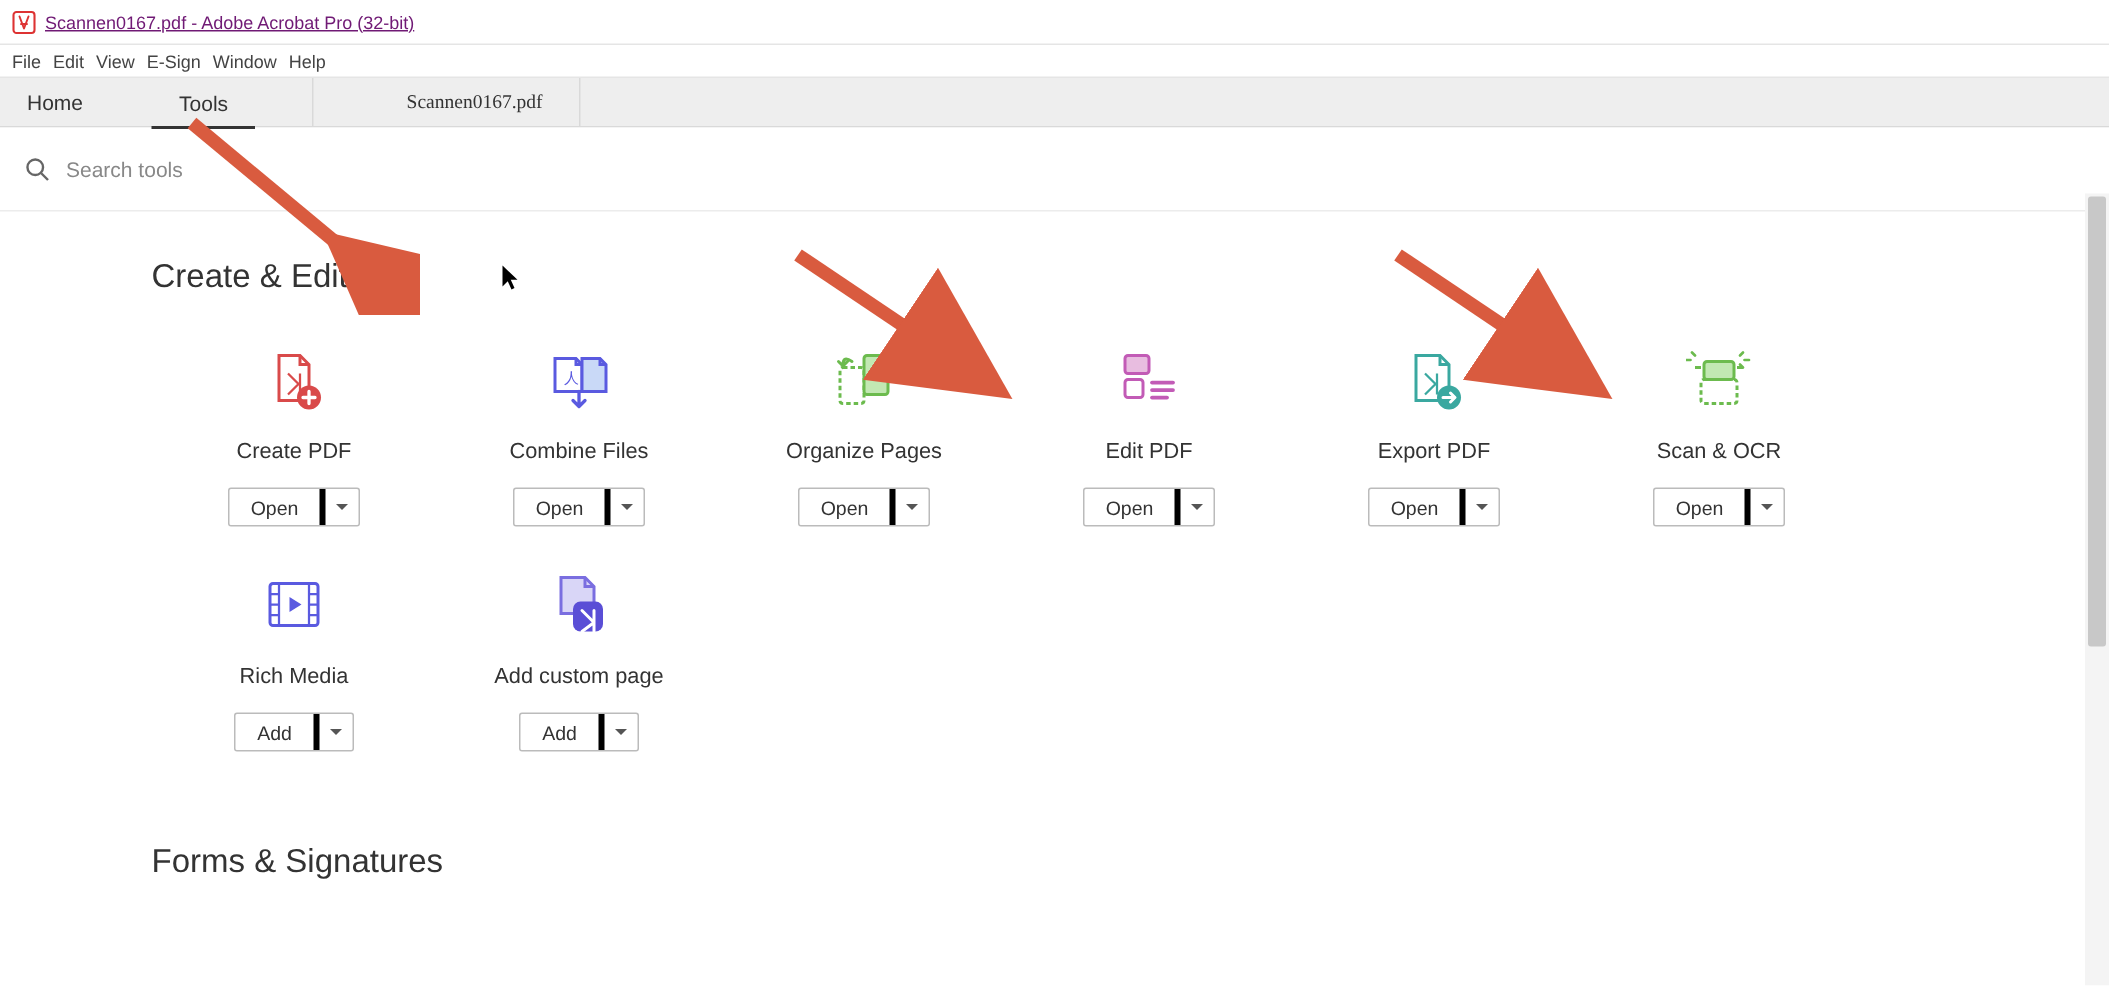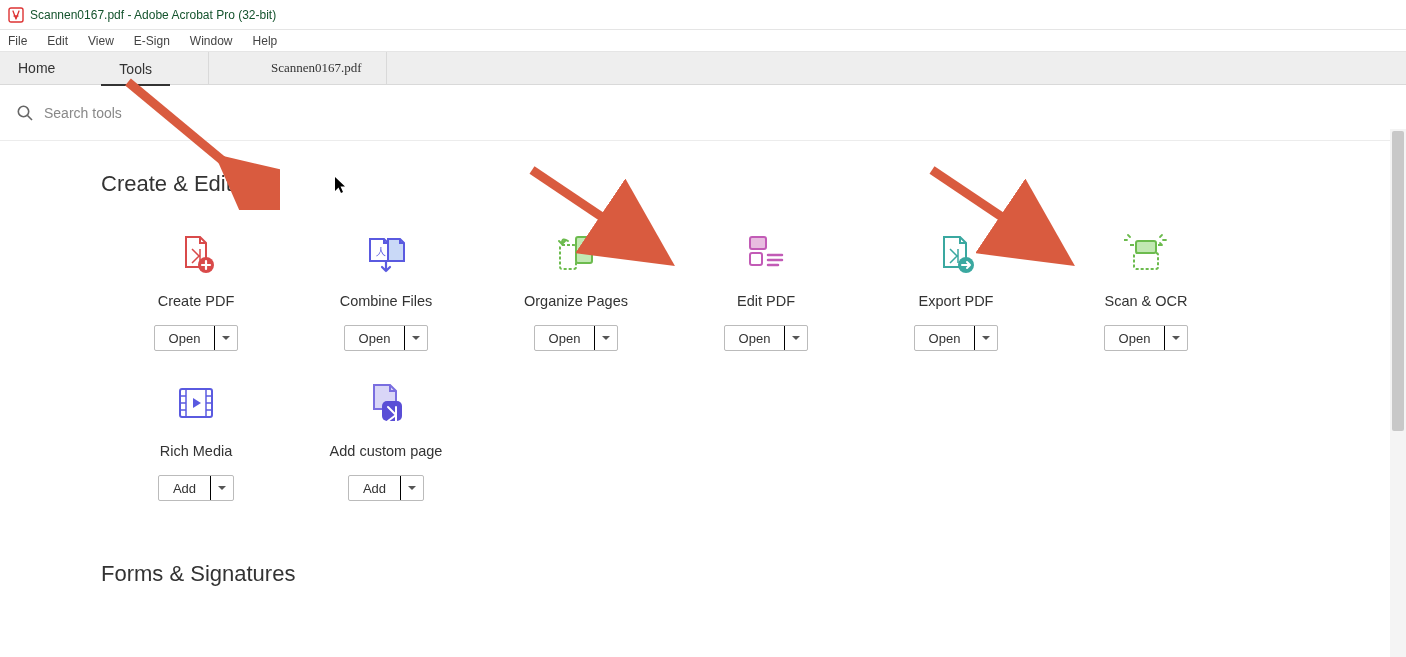--- a/index.html
+++ b/index.html
@@ -19,29 +19,29 @@
       display: flex;
       align-items: center;
       padding: 0 8px;
       background: #fff;
       border-bottom: 1px solid #e5e5e5;
     }
     .titlebar .app-icon {
       width: 16px; height: 16px;
       margin-right: 6px;
     }
-    .titlebar .title-text { font-size: 12px; color: #14532d; }
+    .titlebar .title-text { font-size: 12px; color: #701a75; text-decoration: underline; }
 
     
     .menubar {
       height: 22px;
       display: flex;
       align-items: center;
       padding: 0 8px;
-      gap: 20px;
+      gap: 8px;
       background: #fff;
       border-bottom: 1px solid #e5e5e5;
       font-size: 12px;
       color: #444;
     }
     .menubar span { cursor: default; }
 
     
     .tabbar {
       height: 33px;
@@ -153,21 +153,21 @@
       border: 1px solid #bbb;
       border-radius: 2px;
       background: #fff;
       height: 26px;
     }
     .btn-group .btn-label {
       padding: 0 14px;
       font-size: 13px;
       color: #333;
       display: flex; align-items: center;
-      border-right: 1px solid #000000;
+      border-right: 4px solid #000000;
       cursor: default;
     }
     .btn-group .btn-dd {
       width: 22px;
       display: flex; align-items: center; justify-content: center;
       cursor: default;
     }
     .btn-group .btn-dd svg { width: 8px; height: 8px; }
 
     

